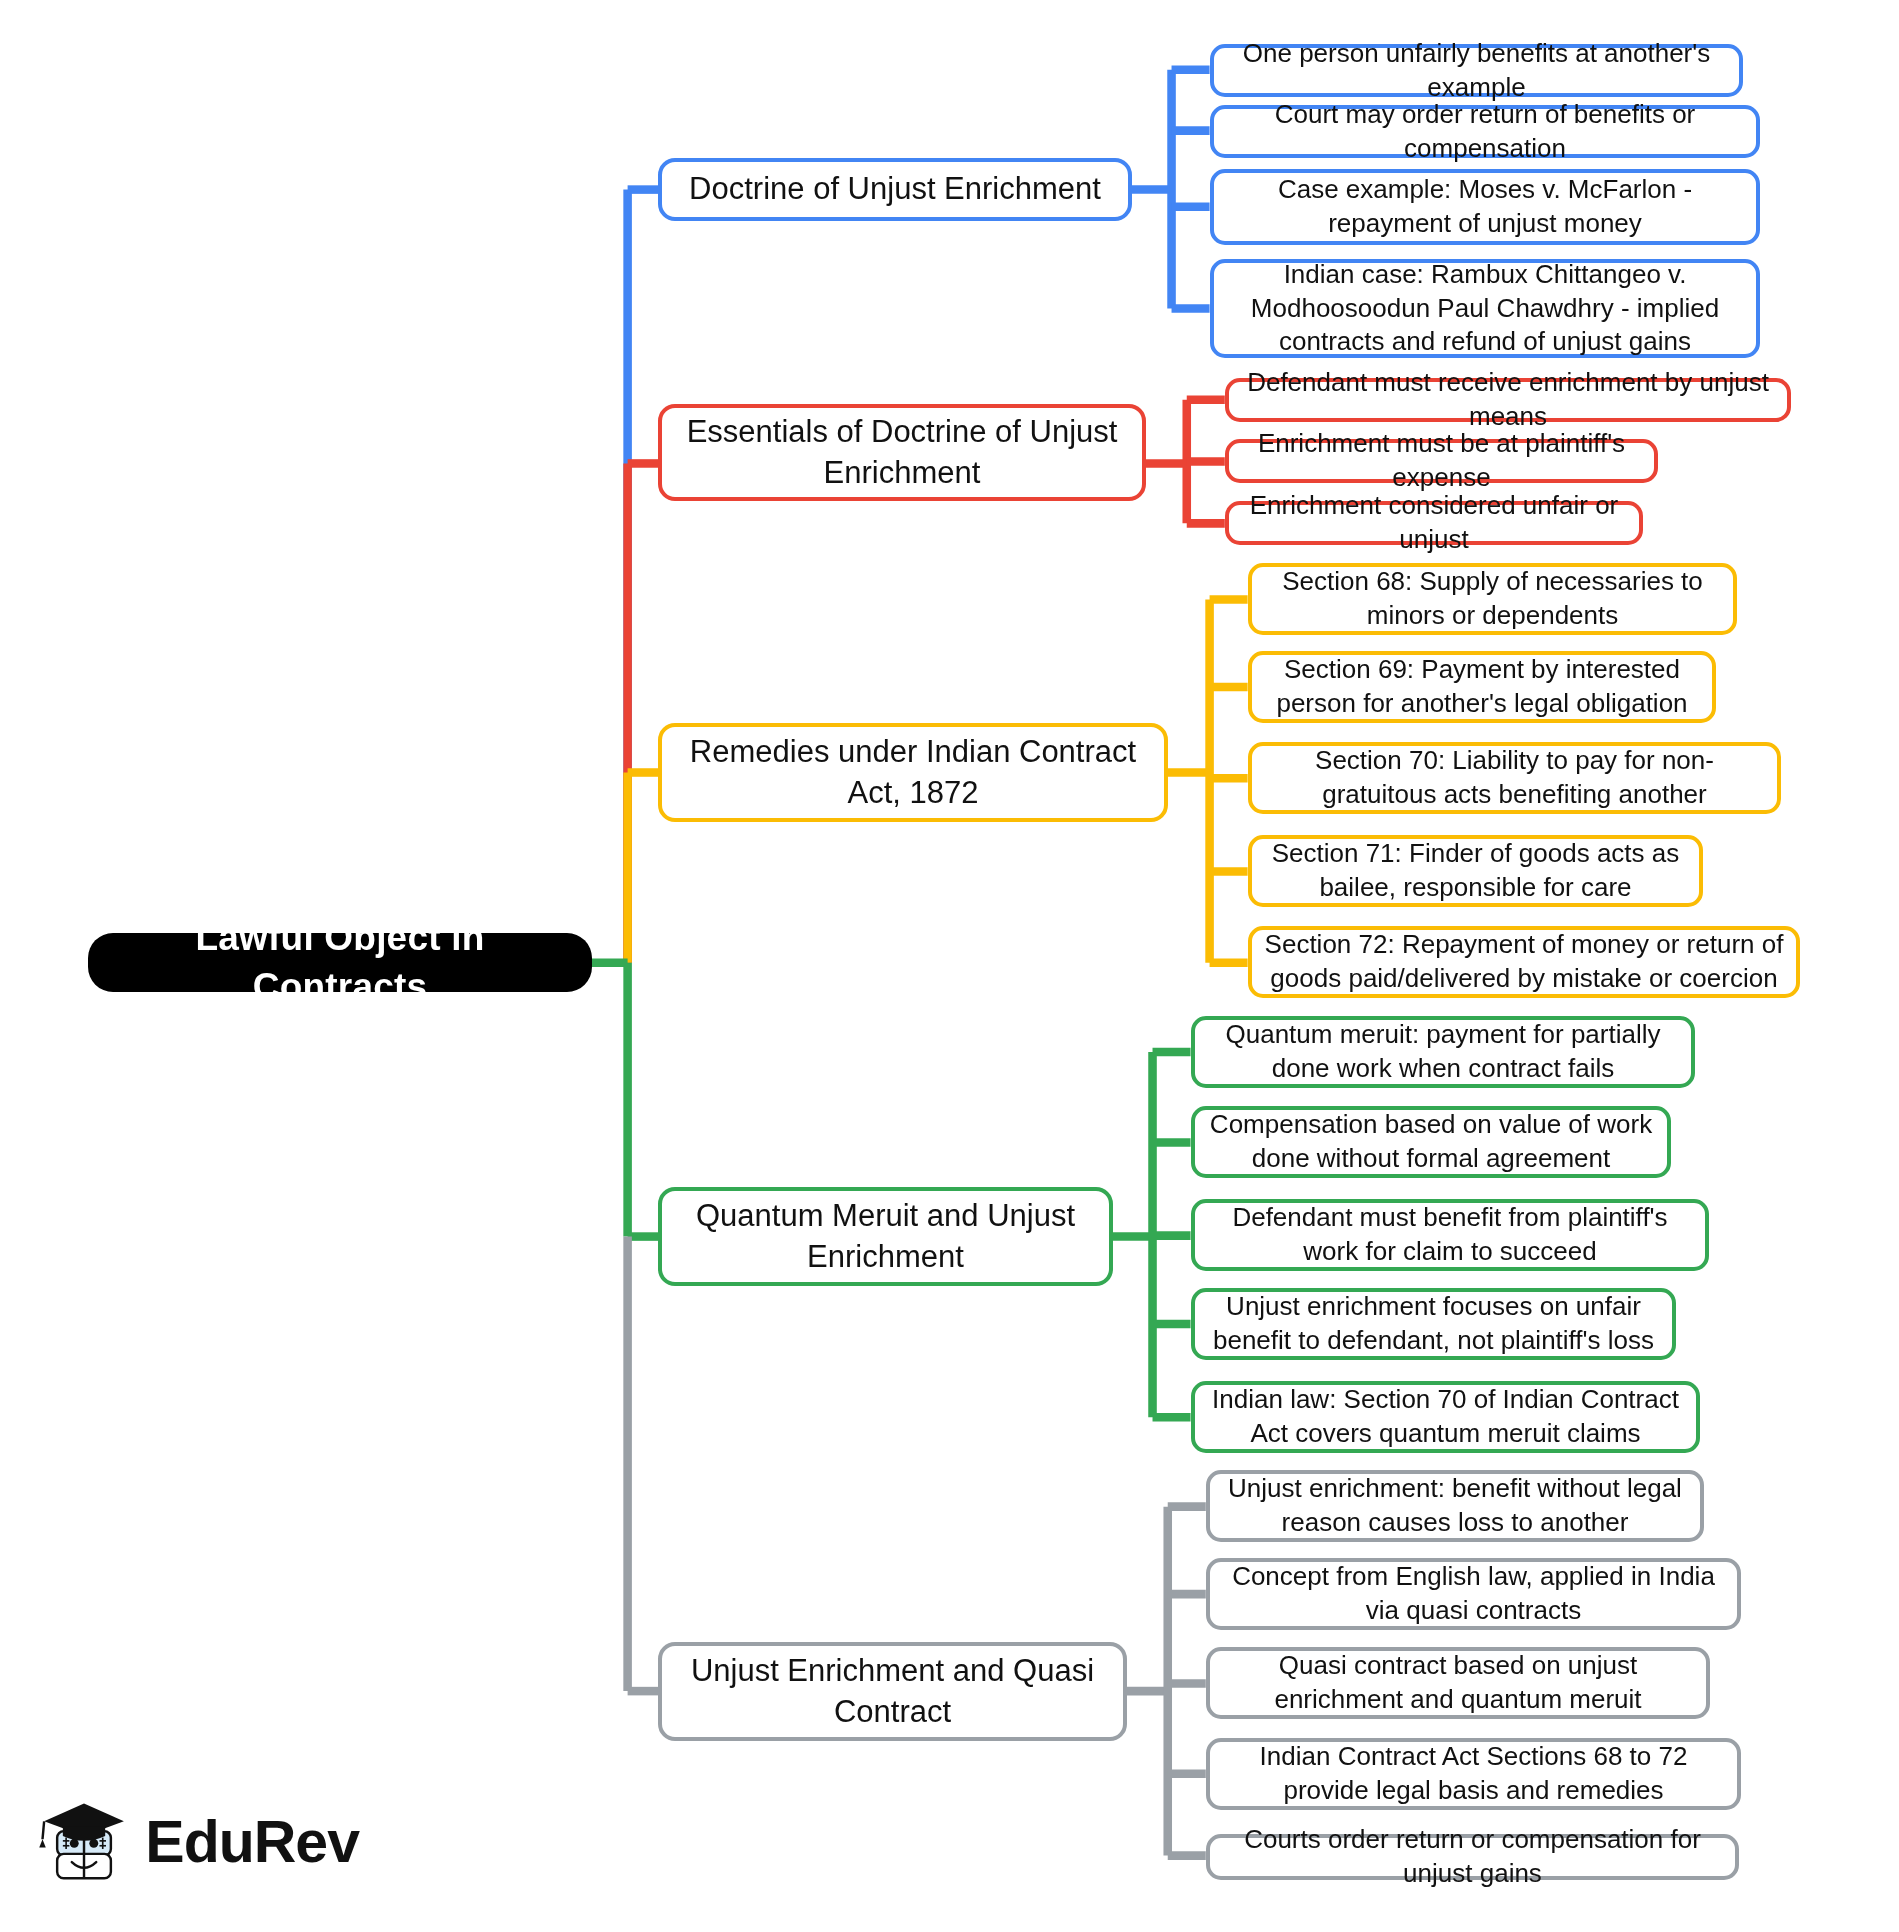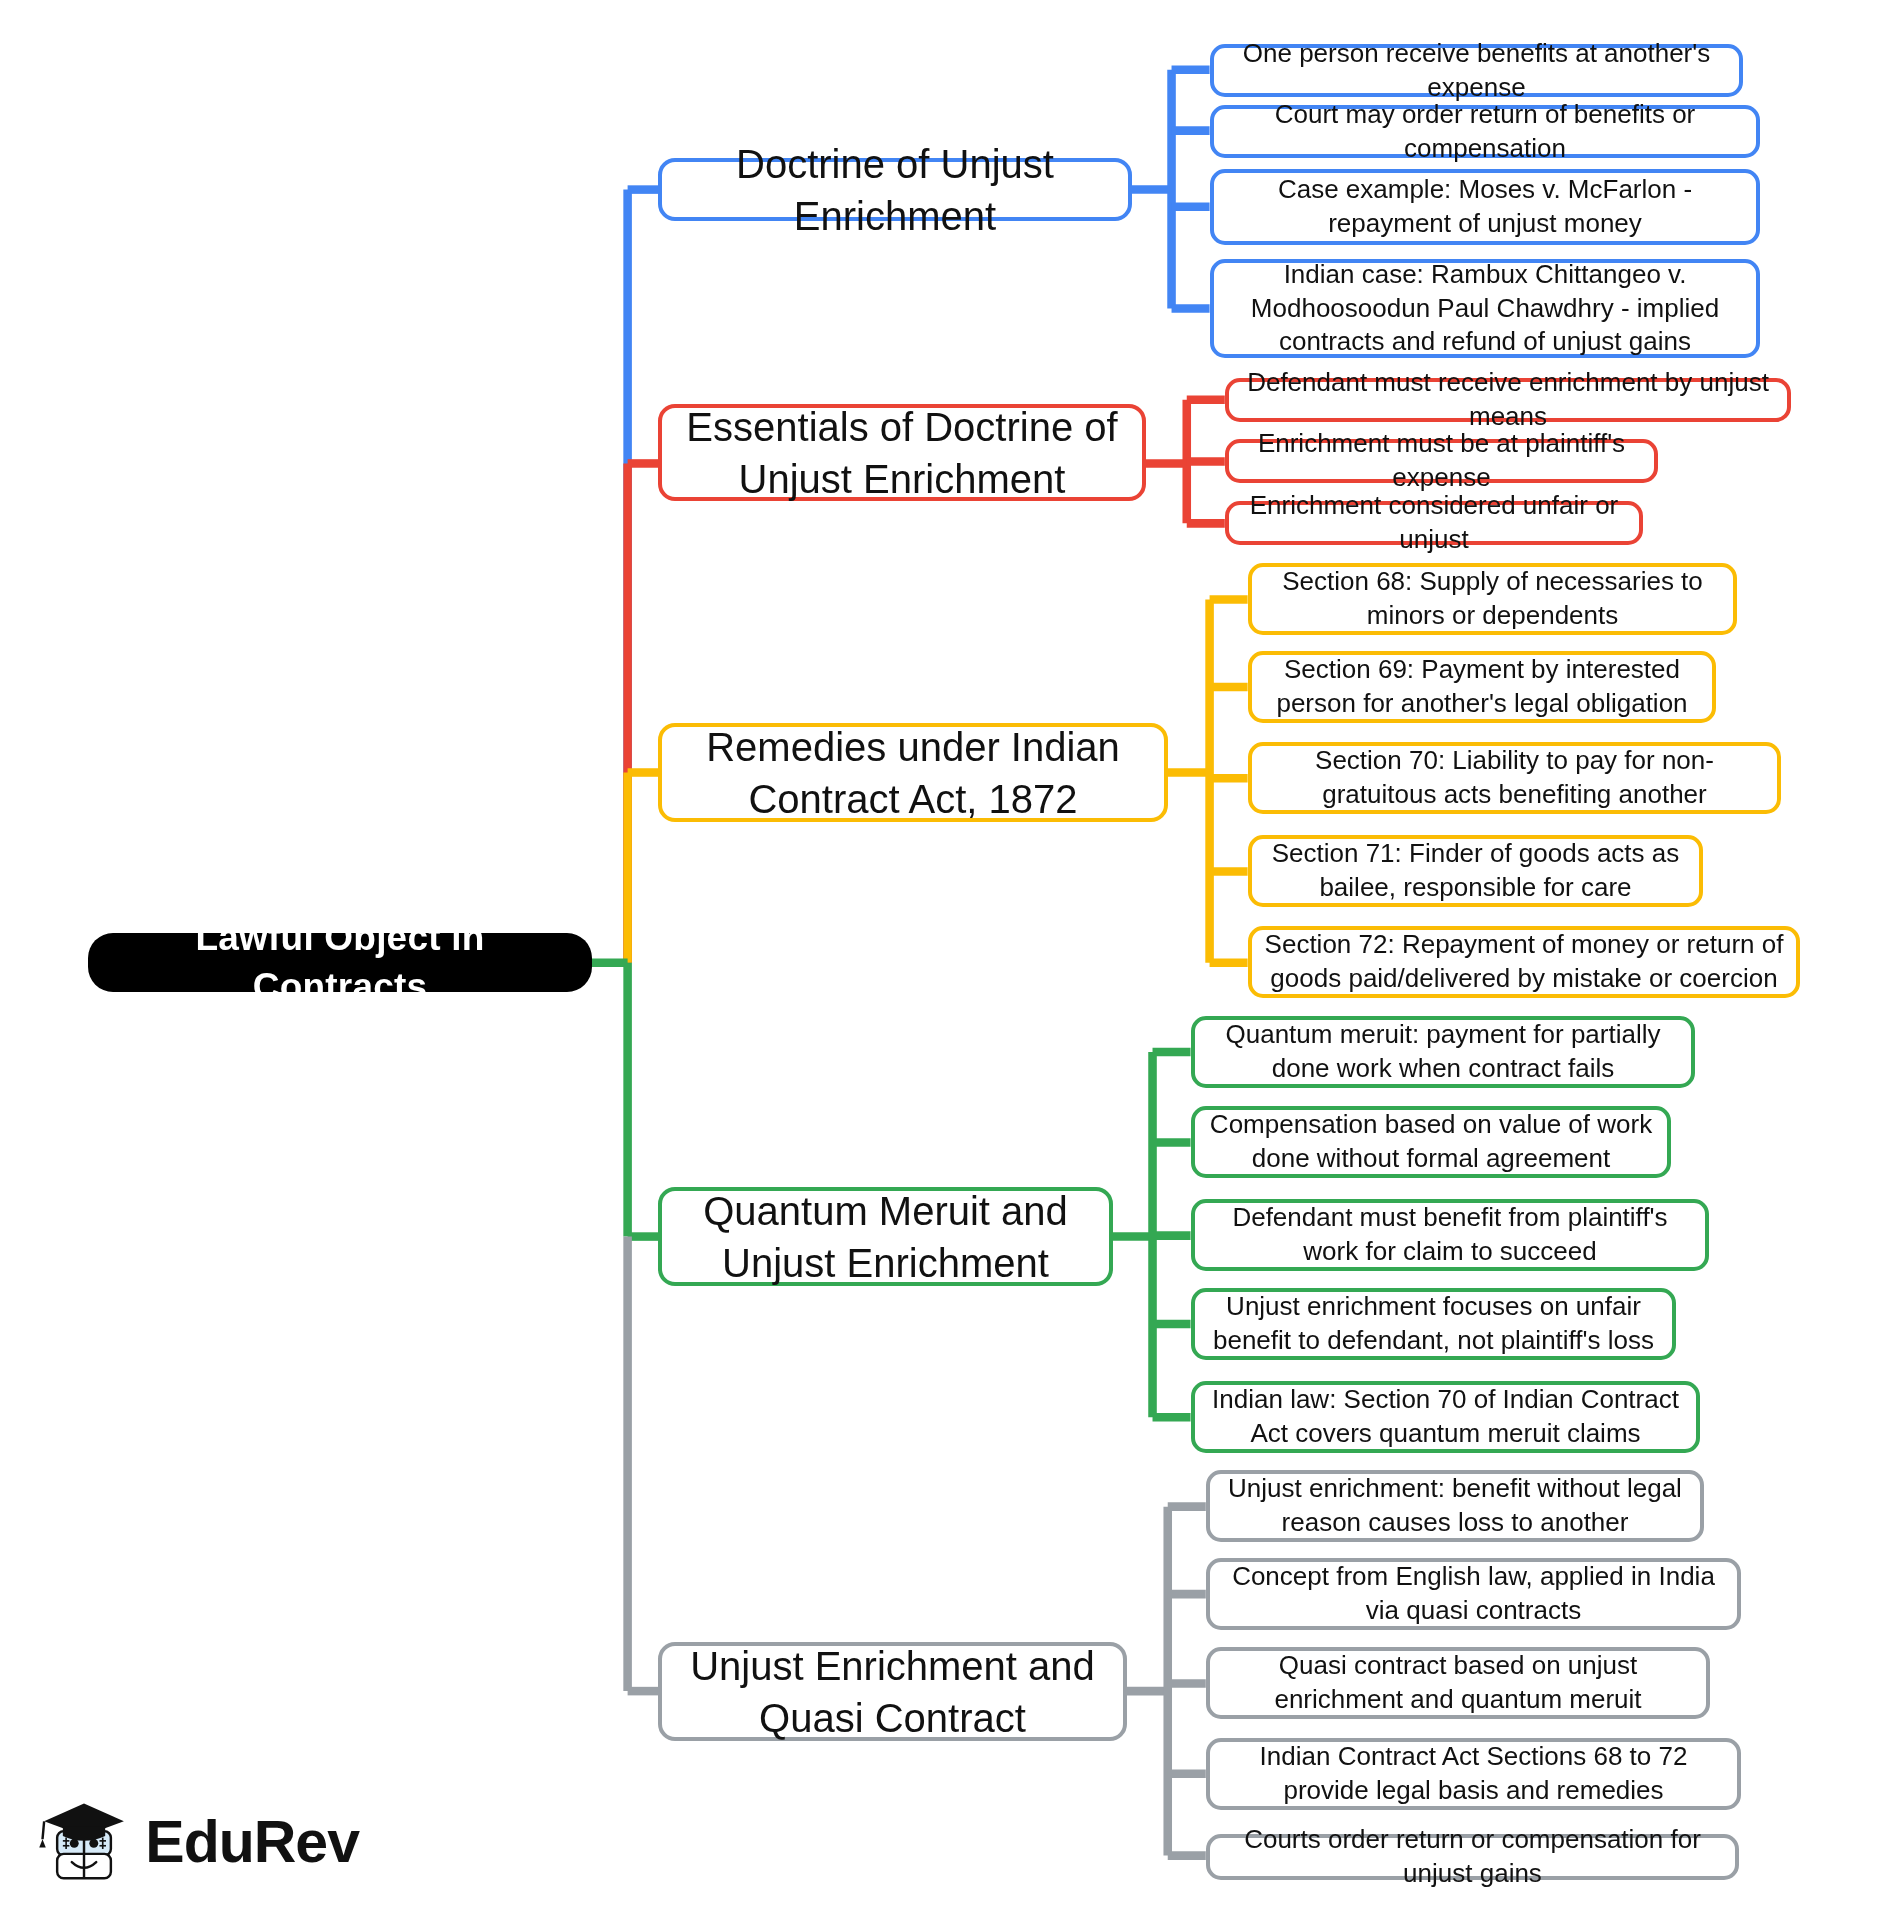--- a/index.html
+++ b/index.html
@@ -38,23 +38,22 @@
     color: #ffffff;
     font-weight: bold;
     border: none;
     border-radius: 25px;
     font-size: 37px;
     letter-spacing: 0.2px;
     padding: 3.8px 21px;
   }
   .branch {
     border: 4.8px solid #000;
-    font-size: 40px;
+    font-size: 31px;
     border-radius: 17px;
-    justify-content: flex-end;
   }
   .leaf {
     border: 4.8px solid #000;
     font-size: 26px;
     border-radius: 15px;
   }
   .c-blue   { border-color: #4285F4; }
   .c-red    { border-color: #EA4335; }
   .c-yellow { border-color: #FBBC04; }
   .c-green  { border-color: #34A853; }
@@ -140,21 +139,21 @@
   </svg>
 
   <div class="node root" style="left:88px; top:933px; width:504px; height:59px;">
     <span>Lawful Object in Contracts</span>
   </div>
 
   <div class="node branch c-blue" style="left:658px; top:158px; width:474px; height:63px;">
     <span>Doctrine of Unjust Enrichment</span>
   </div>
   <div class="node leaf c-blue" style="left:1210px; top:44px; width:533px; height:53px;">
-    <span>One person receive benefits at another's expense</span>
+    <span>One person unfairly benefits at another's example</span>
   </div>
   <div class="node leaf c-blue" style="left:1210px; top:105px; width:550px; height:53px;">
     <span>Court may order return of benefits or compensation</span>
   </div>
   <div class="node leaf c-blue" style="left:1210px; top:169px; width:550px; height:76px;">
     <span>Case example: Moses v. McFarlon - repayment of unjust money</span>
   </div>
   <div class="node leaf c-blue" style="left:1210px; top:259px; width:550px; height:99px;">
     <span>Indian case: Rambux Chittangeo v. Modhoosoodun Paul Chawdhry - implied contracts and refund of unjust gains</span>
   </div>

